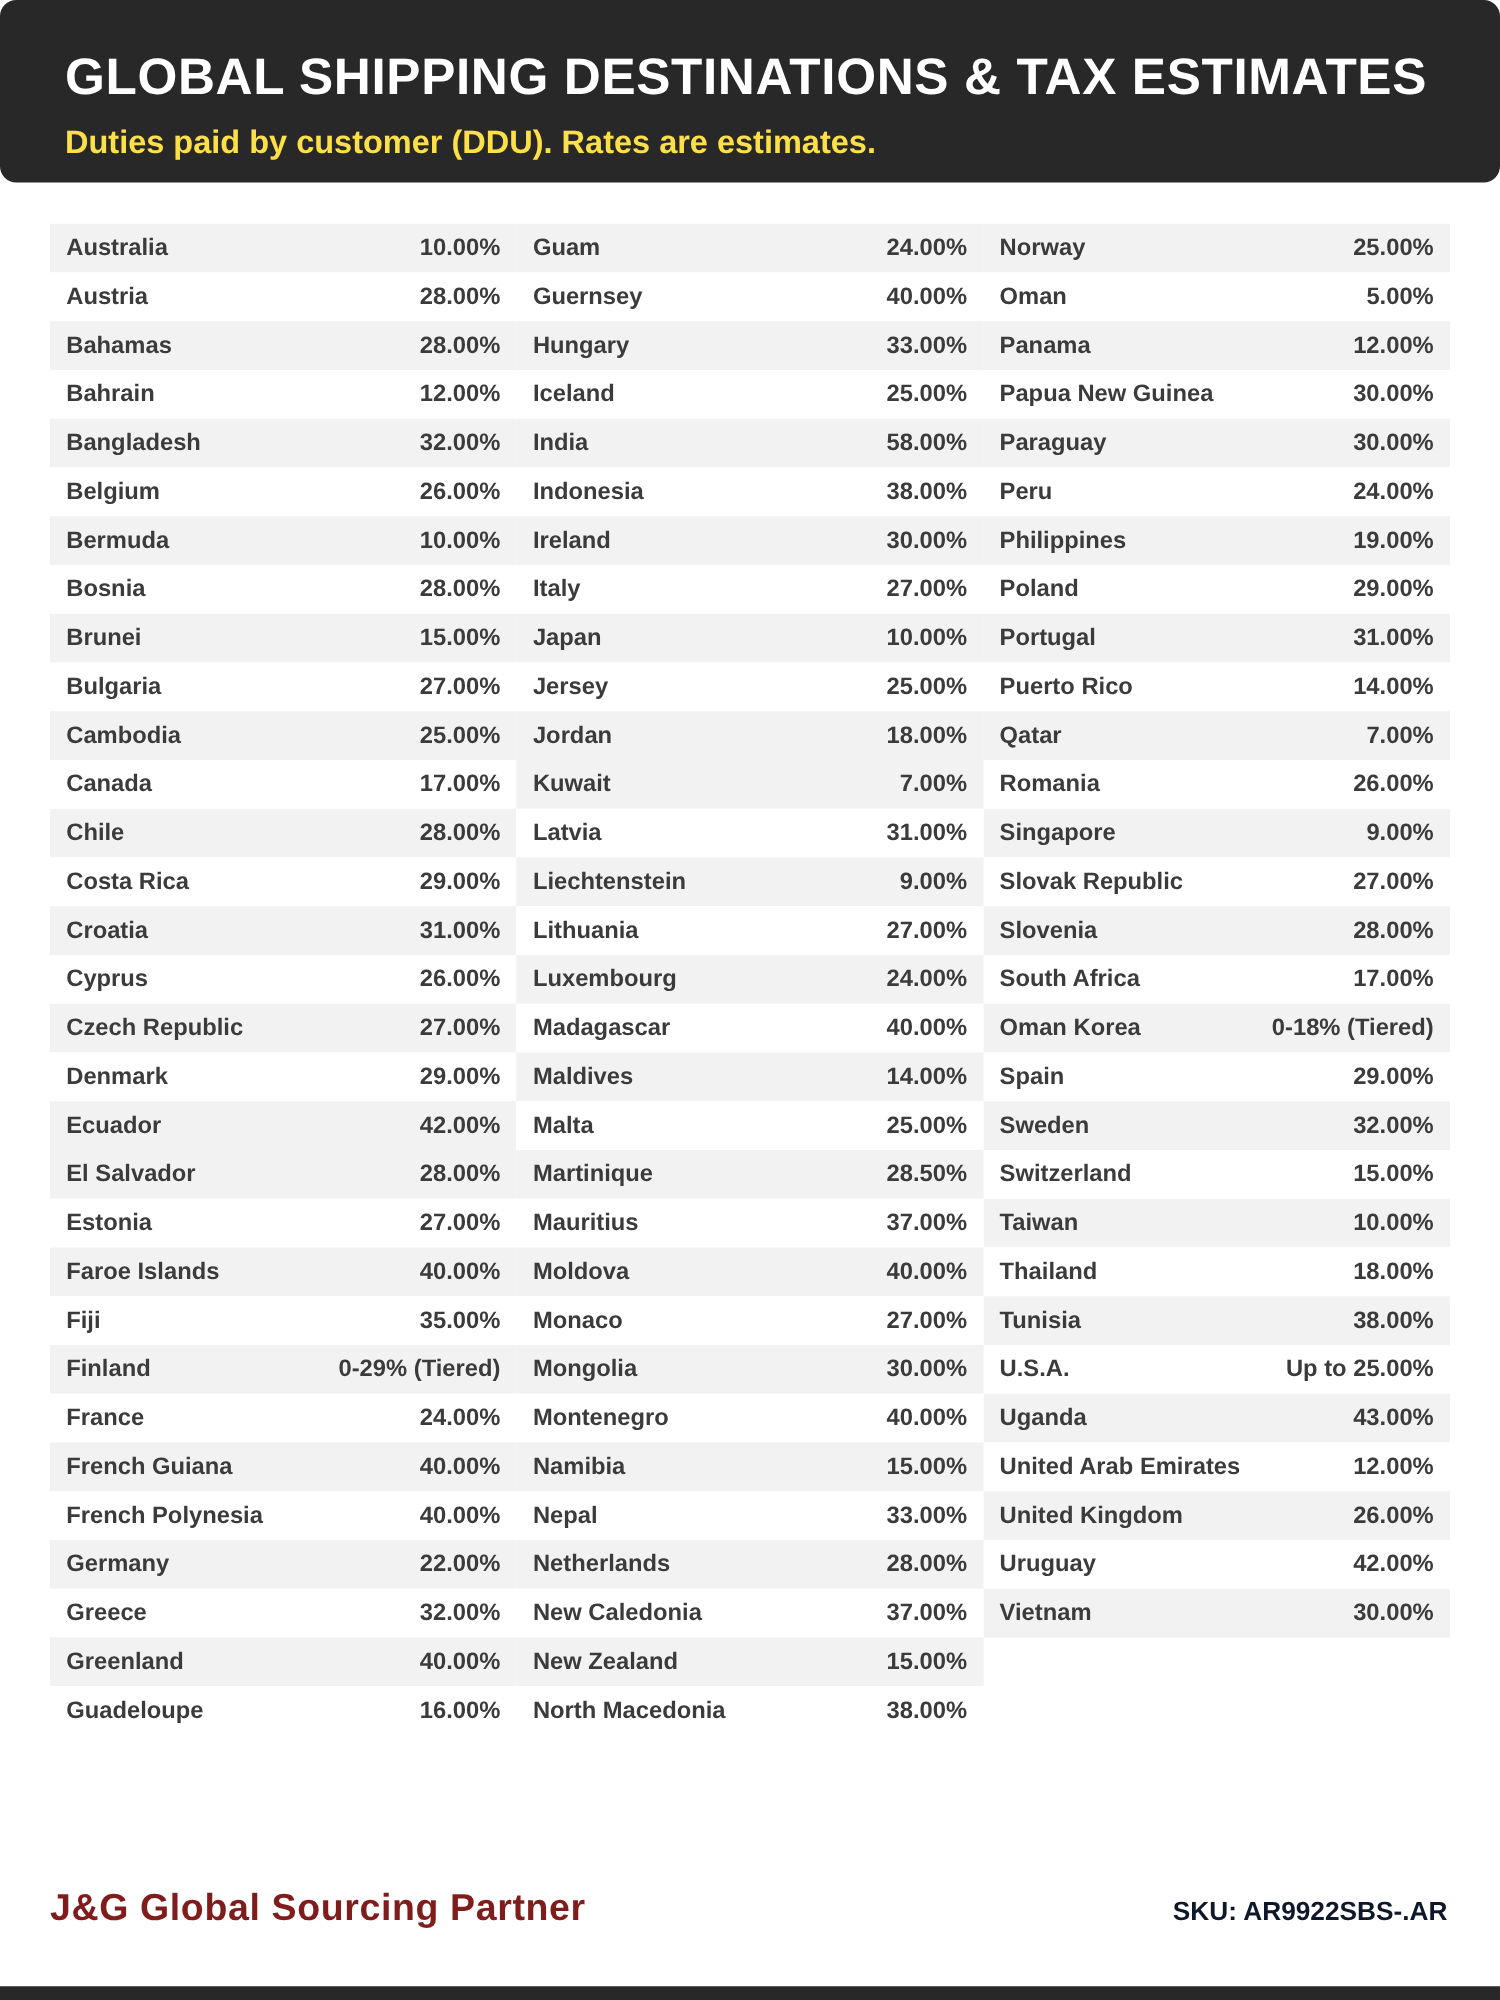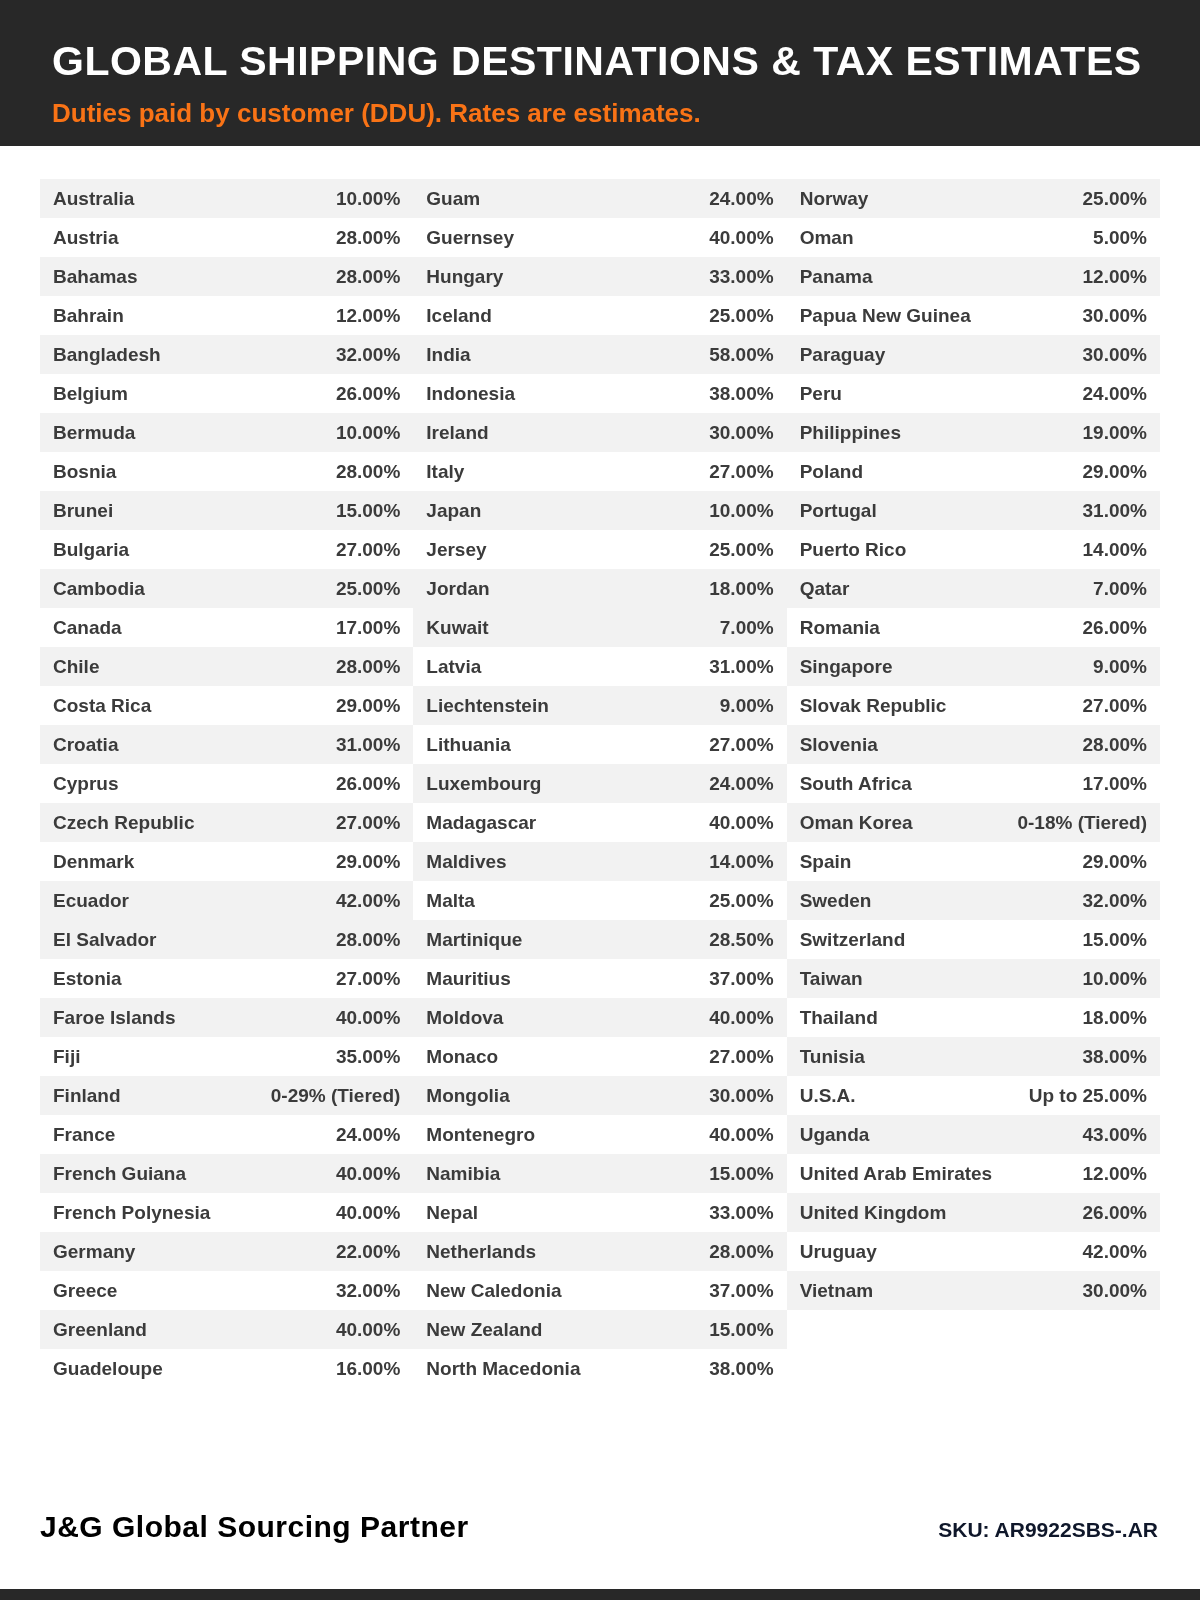--- a/index.html
+++ b/index.html
@@ -10,31 +10,32 @@
     background: #ffffff;
     font-family: "Liberation Sans", sans-serif;
     position: relative;
     overflow: hidden;
   }
   .header {
     background: #282828;
     color: #ffffff;
     padding: 38px 52px 30px 52px;
     height: 146px;
+    border-radius: 13px;
   }
   .title {
     font-size: 41px;
     font-weight: bold;
     letter-spacing: 0.5px;
     white-space: nowrap;
   }
   .subtitle {
     font-size: 26px;
     font-weight: bold;
-    color: #f97316;
+    color: #fde047;
     margin-top: 13px;
   }
   .table-wrap {
     display: flex;
     padding: 33px 40px 0 40px;
     align-items: flex-start;
   }
   .col { flex: 1; min-width: 0; }
   .row {
     display: flex;
@@ -57,21 +58,21 @@
     color: #3b3b3b;
     white-space: nowrap;
     margin-left: 8px;
   }
   .footer-brand {
     position: absolute;
     left: 40px;
     top: 1510px;
     font-size: 30px;
     font-weight: bold;
-    color: #000000;
+    color: #7f1d1d;
     letter-spacing: 0.5px;
   }
   .footer-sku {
     position: absolute;
     right: 42px;
     top: 1518px;
     font-size: 21px;
     font-weight: bold;
     color: #0f172a;
   }

